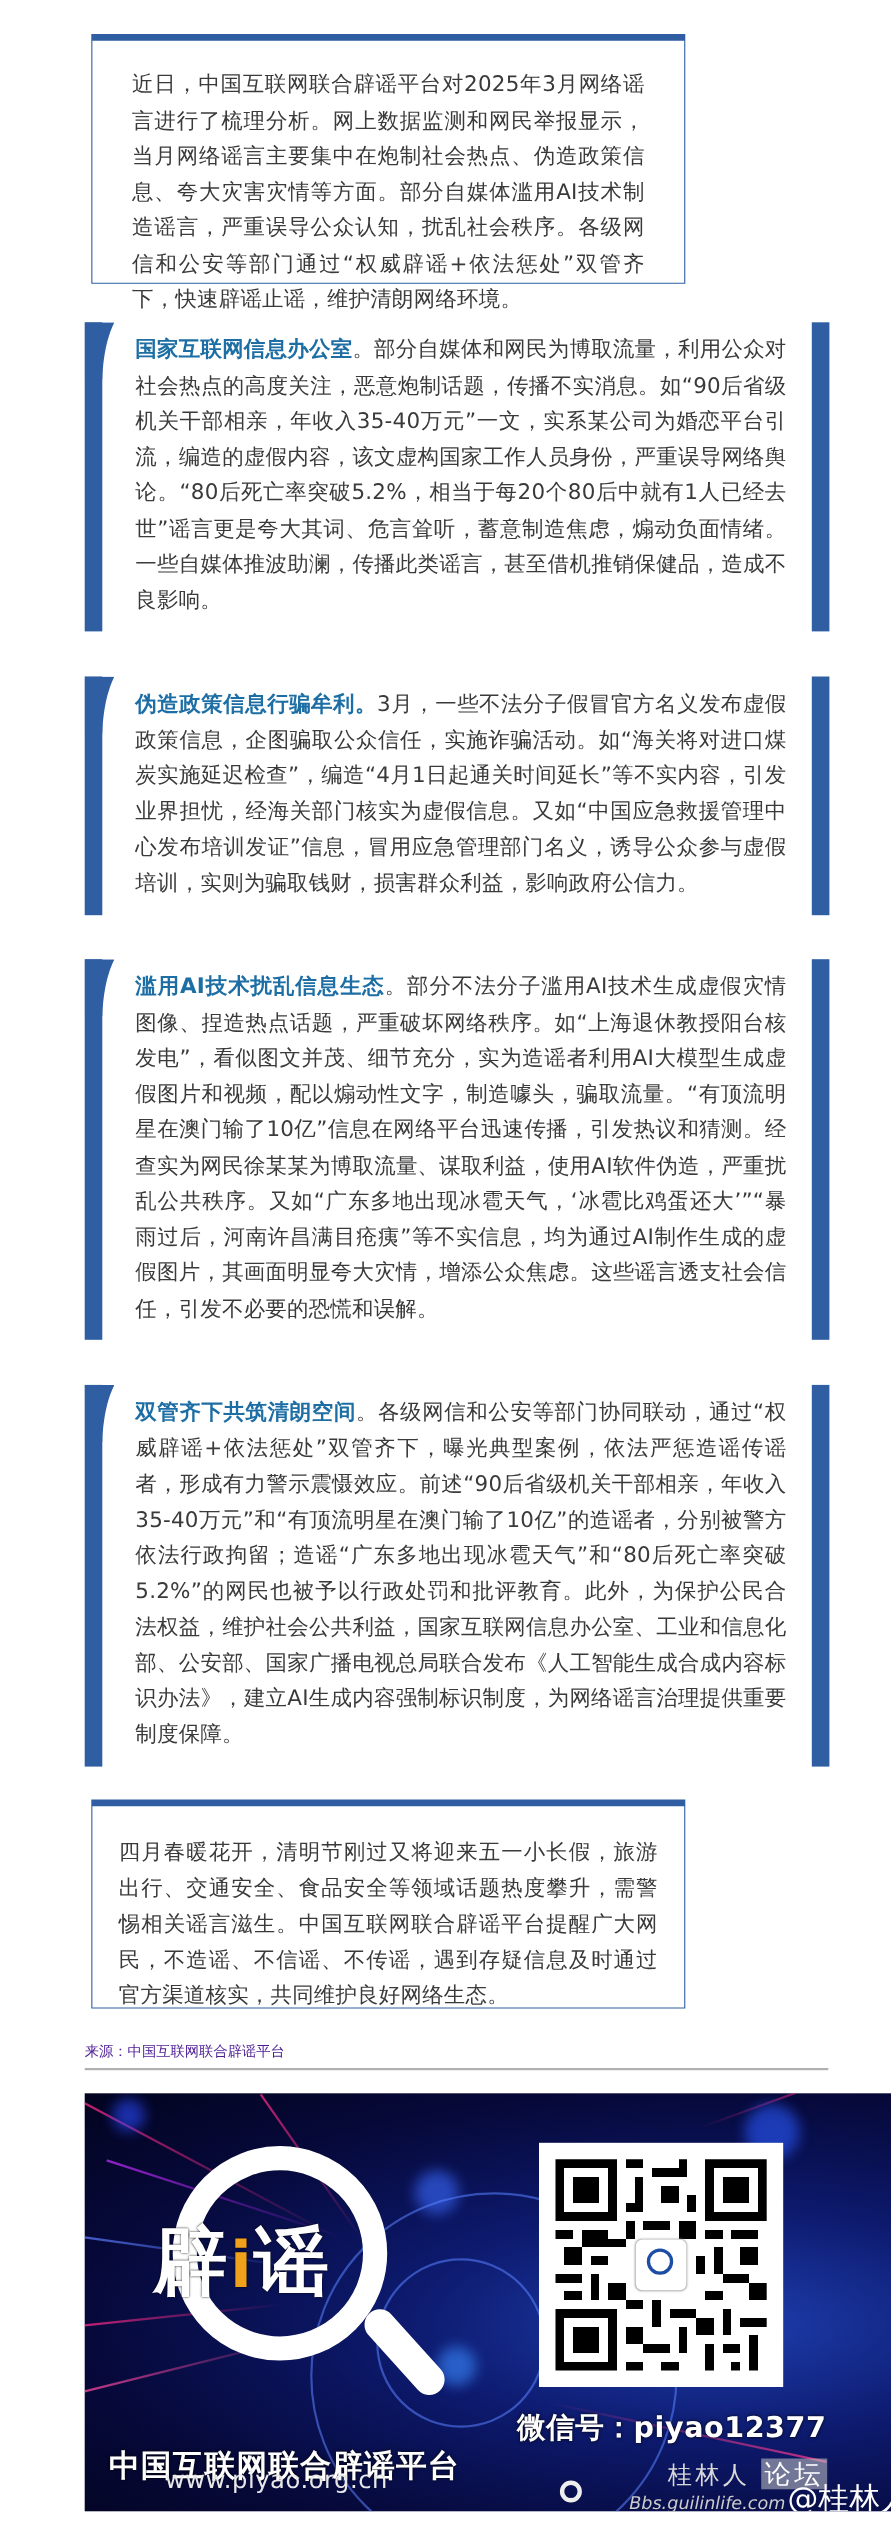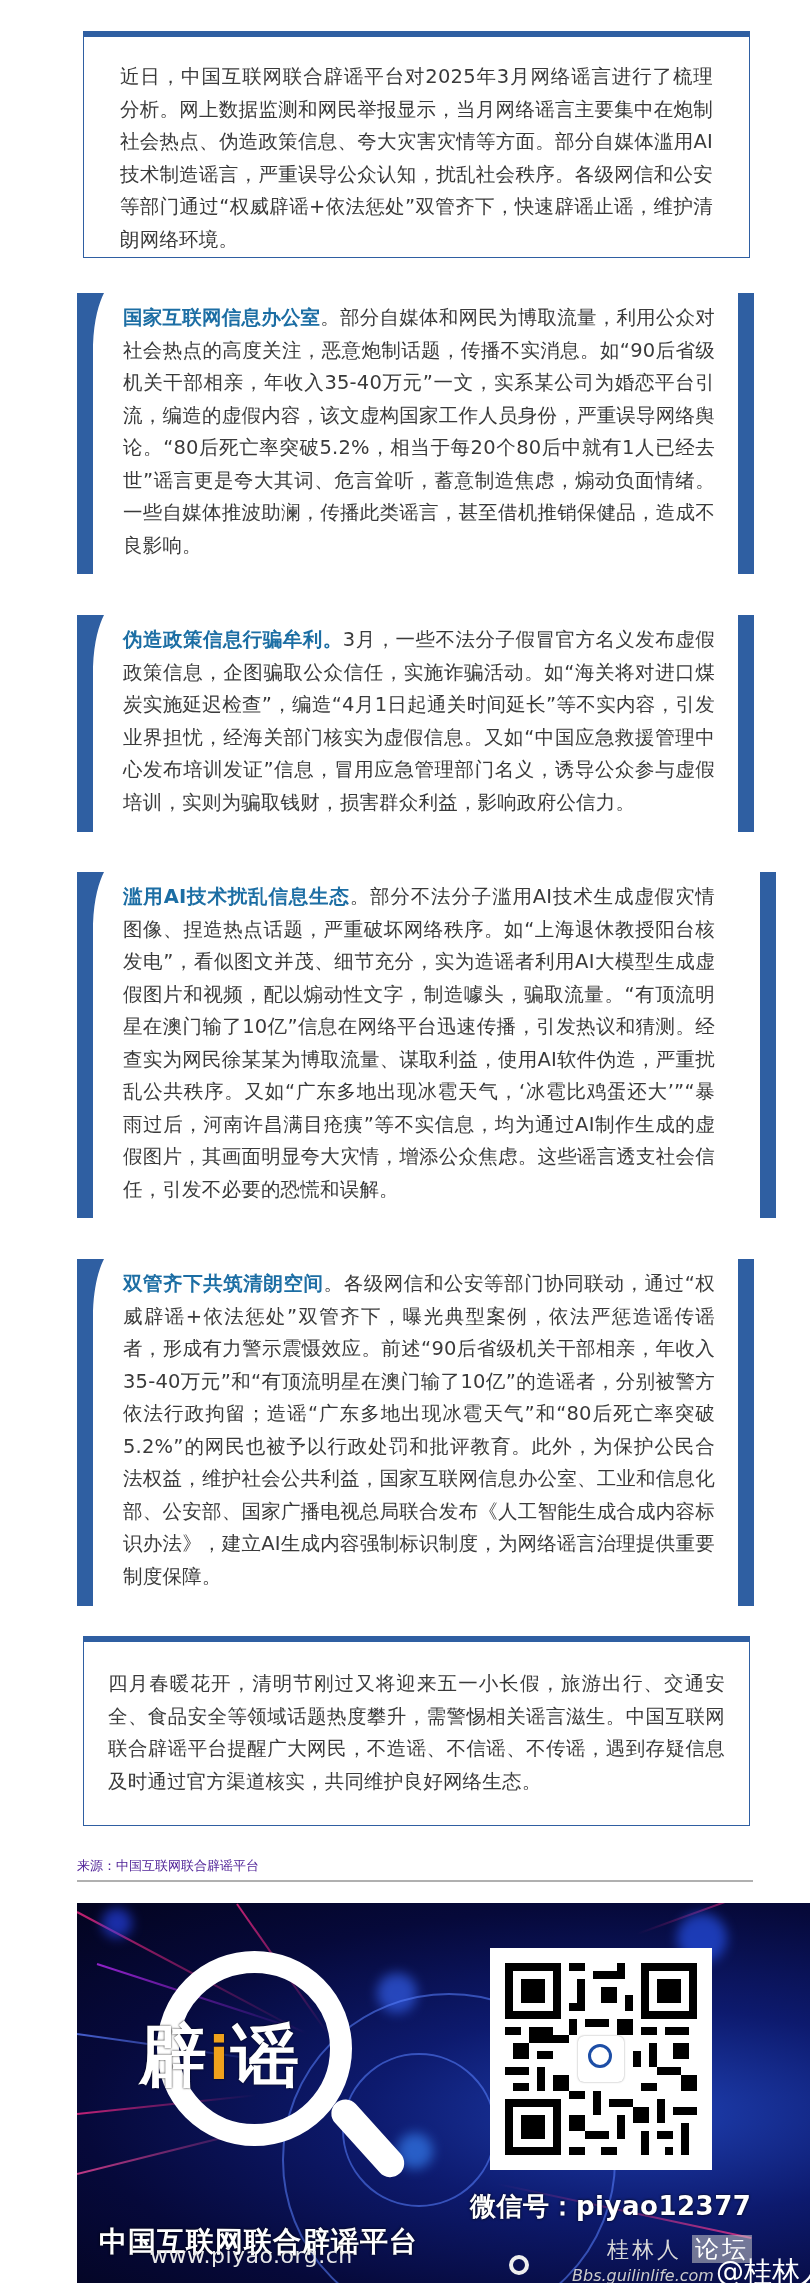--- a/index.html
+++ b/index.html
@@ -1,18 +1,18 @@
 <!DOCTYPE html>
 <html><head>
 <meta charset="utf-8">
 <style>
   html, body { margin: 0; padding: 0; background: #ffffff; }
   body { width: 810px; height: 2295px; position: relative; overflow: hidden;
          font-family: "DejaVu Sans", "Liberation Sans", sans-serif; color: #3a3a3a; }
-  .box { position: absolute; left: 83px; width: 667px; border: 1.5px solid #2f5fa2; border-top: 6px solid #2f5fa2; box-sizing: border-box; background: #fff; padding-left: 12px; }
+  .box { position: absolute; left: 83px; width: 540px; border: 1.5px solid #2f5fa2; border-top: 6px solid #2f5fa2; box-sizing: border-box; background: #fff; padding-left: 12px; }
   .box p { margin: 0; position: absolute; left: 36px; right: 36px; font-size: 19.5px; line-height: 32.5px; letter-spacing: 0.2px; text-align: justify; }
   .section { position: absolute; left: 77px; width: 677px; }
   .bar-left { position: absolute; left: 0; top: 0; bottom: 0; width: 16px; background: #2f5fa2; }
   .bar-wedge { position: absolute; left: 0; top: 0; width: 27px; height: 52px; background: #2f5fa2;
                clip-path: path('M0 0 L27 0 C22 10 17 26 16 52 L0 52 Z'); }
   .bar-right { position: absolute; right: 0; top: 0; bottom: 0; width: 16px; background: #2f5fa2; }
   .section p { margin: 0; position: absolute; left: 46px; width: 592px; top: 9px; font-size: 19.5px; line-height: 32.5px; letter-spacing: 0.2px; text-align: justify; }
   .heading { color: #1c6ea4; font-weight: bold; }
   .source { position: absolute; left: 77px; top: 1855px; width: 676px; height: 25px; border-bottom: 2px solid #b0b0b0; font-size: 13px; color: #4c1d95; line-height: 22px; }
   .banner { position: absolute; left: 77px; top: 1903px; width: 736px; height: 380px; overflow: hidden;
@@ -51,21 +51,21 @@
   <p><span class="heading">国家互联网信息办公室</span><span>。部分自媒体和网民为博取流量，利用公众对社会热点的高度关注，恶意炮制话题，传播不实消息。如“90后省级机关干部相亲，年收入35-40万元”一文，实系某公司为婚恋平台引流，编造的虚假内容，该文虚构国家工作人员身份，严重误导网络舆论。“80后死亡率突破5.2%，相当于每20个80后中就有1人已经去世”谣言更是夸大其词、危言耸听，蓄意制造焦虑，煽动负面情绪。一些自媒体推波助澜，传播此类谣言，甚至借机推销保健品，造成不良影响。</span></p>
 </div>
 
 <div class="section" style="top:615px;height:217px;">
   <div class="bar-left"></div>
   <div class="bar-wedge"></div>
   <div class="bar-right"></div>
   <p><span class="heading">伪造政策信息行骗牟利。</span><span>3月，一些不法分子假冒官方名义发布虚假政策信息，企图骗取公众信任，实施诈骗活动。如“海关将对进口煤炭实施延迟检查”，编造“4月1日起通关时间延长”等不实内容，引发业界担忧，经海关部门核实为虚假信息。又如“中国应急救援管理中心发布培训发证”信息，冒用应急管理部门名义，诱导公众参与虚假培训，实则为骗取钱财，损害群众利益，影响政府公信力。</span></p>
 </div>
 
-<div class="section" style="top:872px;height:346px;padding-left:22px;">
+<div class="section" style="top:872px;height:346px;">
   <div class="bar-left"></div>
   <div class="bar-wedge"></div>
   <div class="bar-right"></div>
   <p><span class="heading">滥用AI技术扰乱信息生态</span><span>。部分不法分子滥用AI技术生成虚假灾情图像、捏造热点话题，严重破坏网络秩序。如“上海退休教授阳台核发电”，看似图文并茂、细节充分，实为造谣者利用AI大模型生成虚假图片和视频，配以煽动性文字，制造噱头，骗取流量。“有顶流明星在澳门输了10亿”信息在网络平台迅速传播，引发热议和猜测。经查实为网民徐某某为博取流量、谋取利益，使用AI软件伪造，严重扰乱公共秩序。又如“广东多地出现冰雹天气，‘冰雹比鸡蛋还大’”“暴雨过后，河南许昌满目疮痍”等不实信息，均为通过AI制作生成的虚假图片，其画面明显夸大灾情，增添公众焦虑。这些谣言透支社会信任，引发不必要的恐慌和误解。</span></p>
 </div>
 
 <div class="section" style="top:1259px;height:347px;">
   <div class="bar-left"></div>
   <div class="bar-wedge"></div>
   <div class="bar-right"></div>

